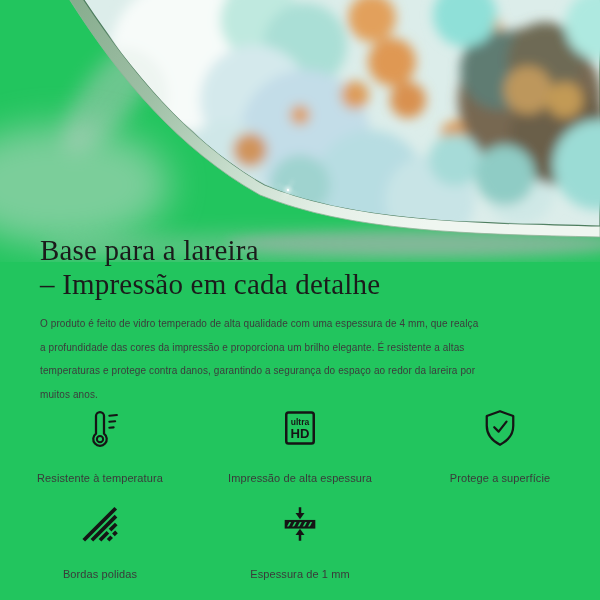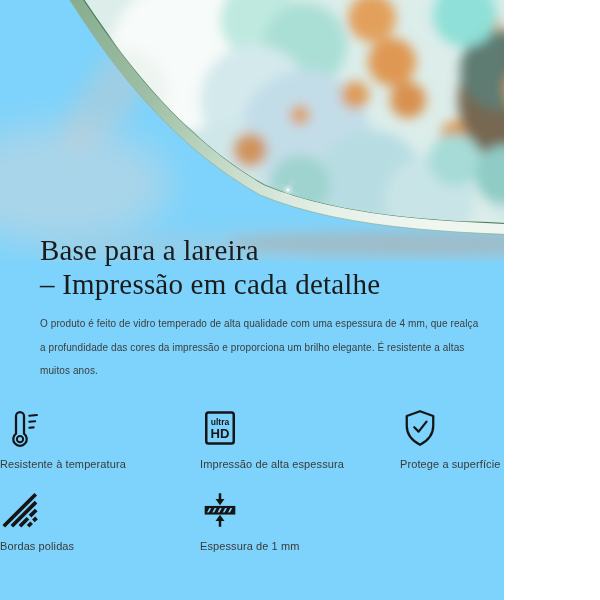--- a/index.html
+++ b/index.html
@@ -1,28 +1,28 @@
 <!DOCTYPE html>
 <html><head>
 <meta charset="utf-8">
 <style>
   html,body{margin:0;padding:0;background:#ffffff;}
-  .canvas{position:relative;width:504px;height:600px;background:#7dd3fc;overflow:hidden;
+  .canvas{position:relative;width:600px;height:600px;background:#22c55e;overflow:hidden;
           font-family:"Liberation Sans",sans-serif;}
   .hero{position:absolute;top:0;left:0;width:600px;height:262px;}
   .heading{position:absolute;left:40px;top:233px;font-family:"Liberation Serif",serif;
            font-size:29px;line-height:34px;color:#1b1b1b;font-weight:400;letter-spacing:.2px;}
   .para{position:absolute;left:40px;top:312px;font-size:10px;line-height:23.5px;
         color:#3c3c3c;letter-spacing:.1px;}
   .para div{white-space:nowrap;}
   .features{position:absolute;left:0;top:404px;width:600px;display:grid;
             grid-template-columns:repeat(3,1fr);row-gap:16px;}
-  .feature{display:flex;flex-direction:column;align-items:flex-start;}
+  .feature{display:flex;flex-direction:column;align-items:center;}
   .icon-box{height:48px;display:flex;align-items:center;justify-content:center;}
-  .flabel{margin-top:6px;font-size:11px;color:#3a3a3a;letter-spacing:.1px;}
+  .flabel{margin-top:20px;font-size:11px;color:#3a3a3a;letter-spacing:.1px;}
   .ic{stroke:#151515;fill:none;stroke-width:1.8;}
 </style>
 </head>
 <body>
 
 <div class="canvas">
 
   <svg class="hero" viewBox="0 0 600 262" width="600" height="262">
     <defs>
       <filter id="bXS" x="-60%" y="-60%" width="220%" height="220%">
@@ -109,20 +109,21 @@
   </svg>
 
   <h1 class="heading" style="margin:0;font-weight:400;">
     <div>Base para a lareira</div>
     <div>– Impressão em cada detalhe</div>
   </h1>
 
   <div class="para">
     <div>O produto é feito de vidro temperado de alta qualidade com uma espessura de 4 mm, que realça</div>
     <div>a profundidade das cores da impressão e proporciona um brilho elegante. É resistente a altas</div>
+    <div>temperaturas e protege contra danos, garantindo a segurança do espaço ao redor da lareira por</div>
     <div>muitos anos.</div>
   </div>
 
   <div class="features">
 
     <div class="feature">
       <div class="icon-box">
         <svg width="40" height="40" viewBox="0 0 32 32">
           <path class="ic" stroke-linejoin="round" d="M12.8,20.5 L12.8,6.4 A3.2,3.2 0 0 1 19.2,6.4 L19.2,20.5 A5.4,5.4 0 1 1 12.8,20.5 Z"></path>
           <circle class="ic" style="stroke-width:1.6" cx="16" cy="24.9" r="2.5"></circle>

